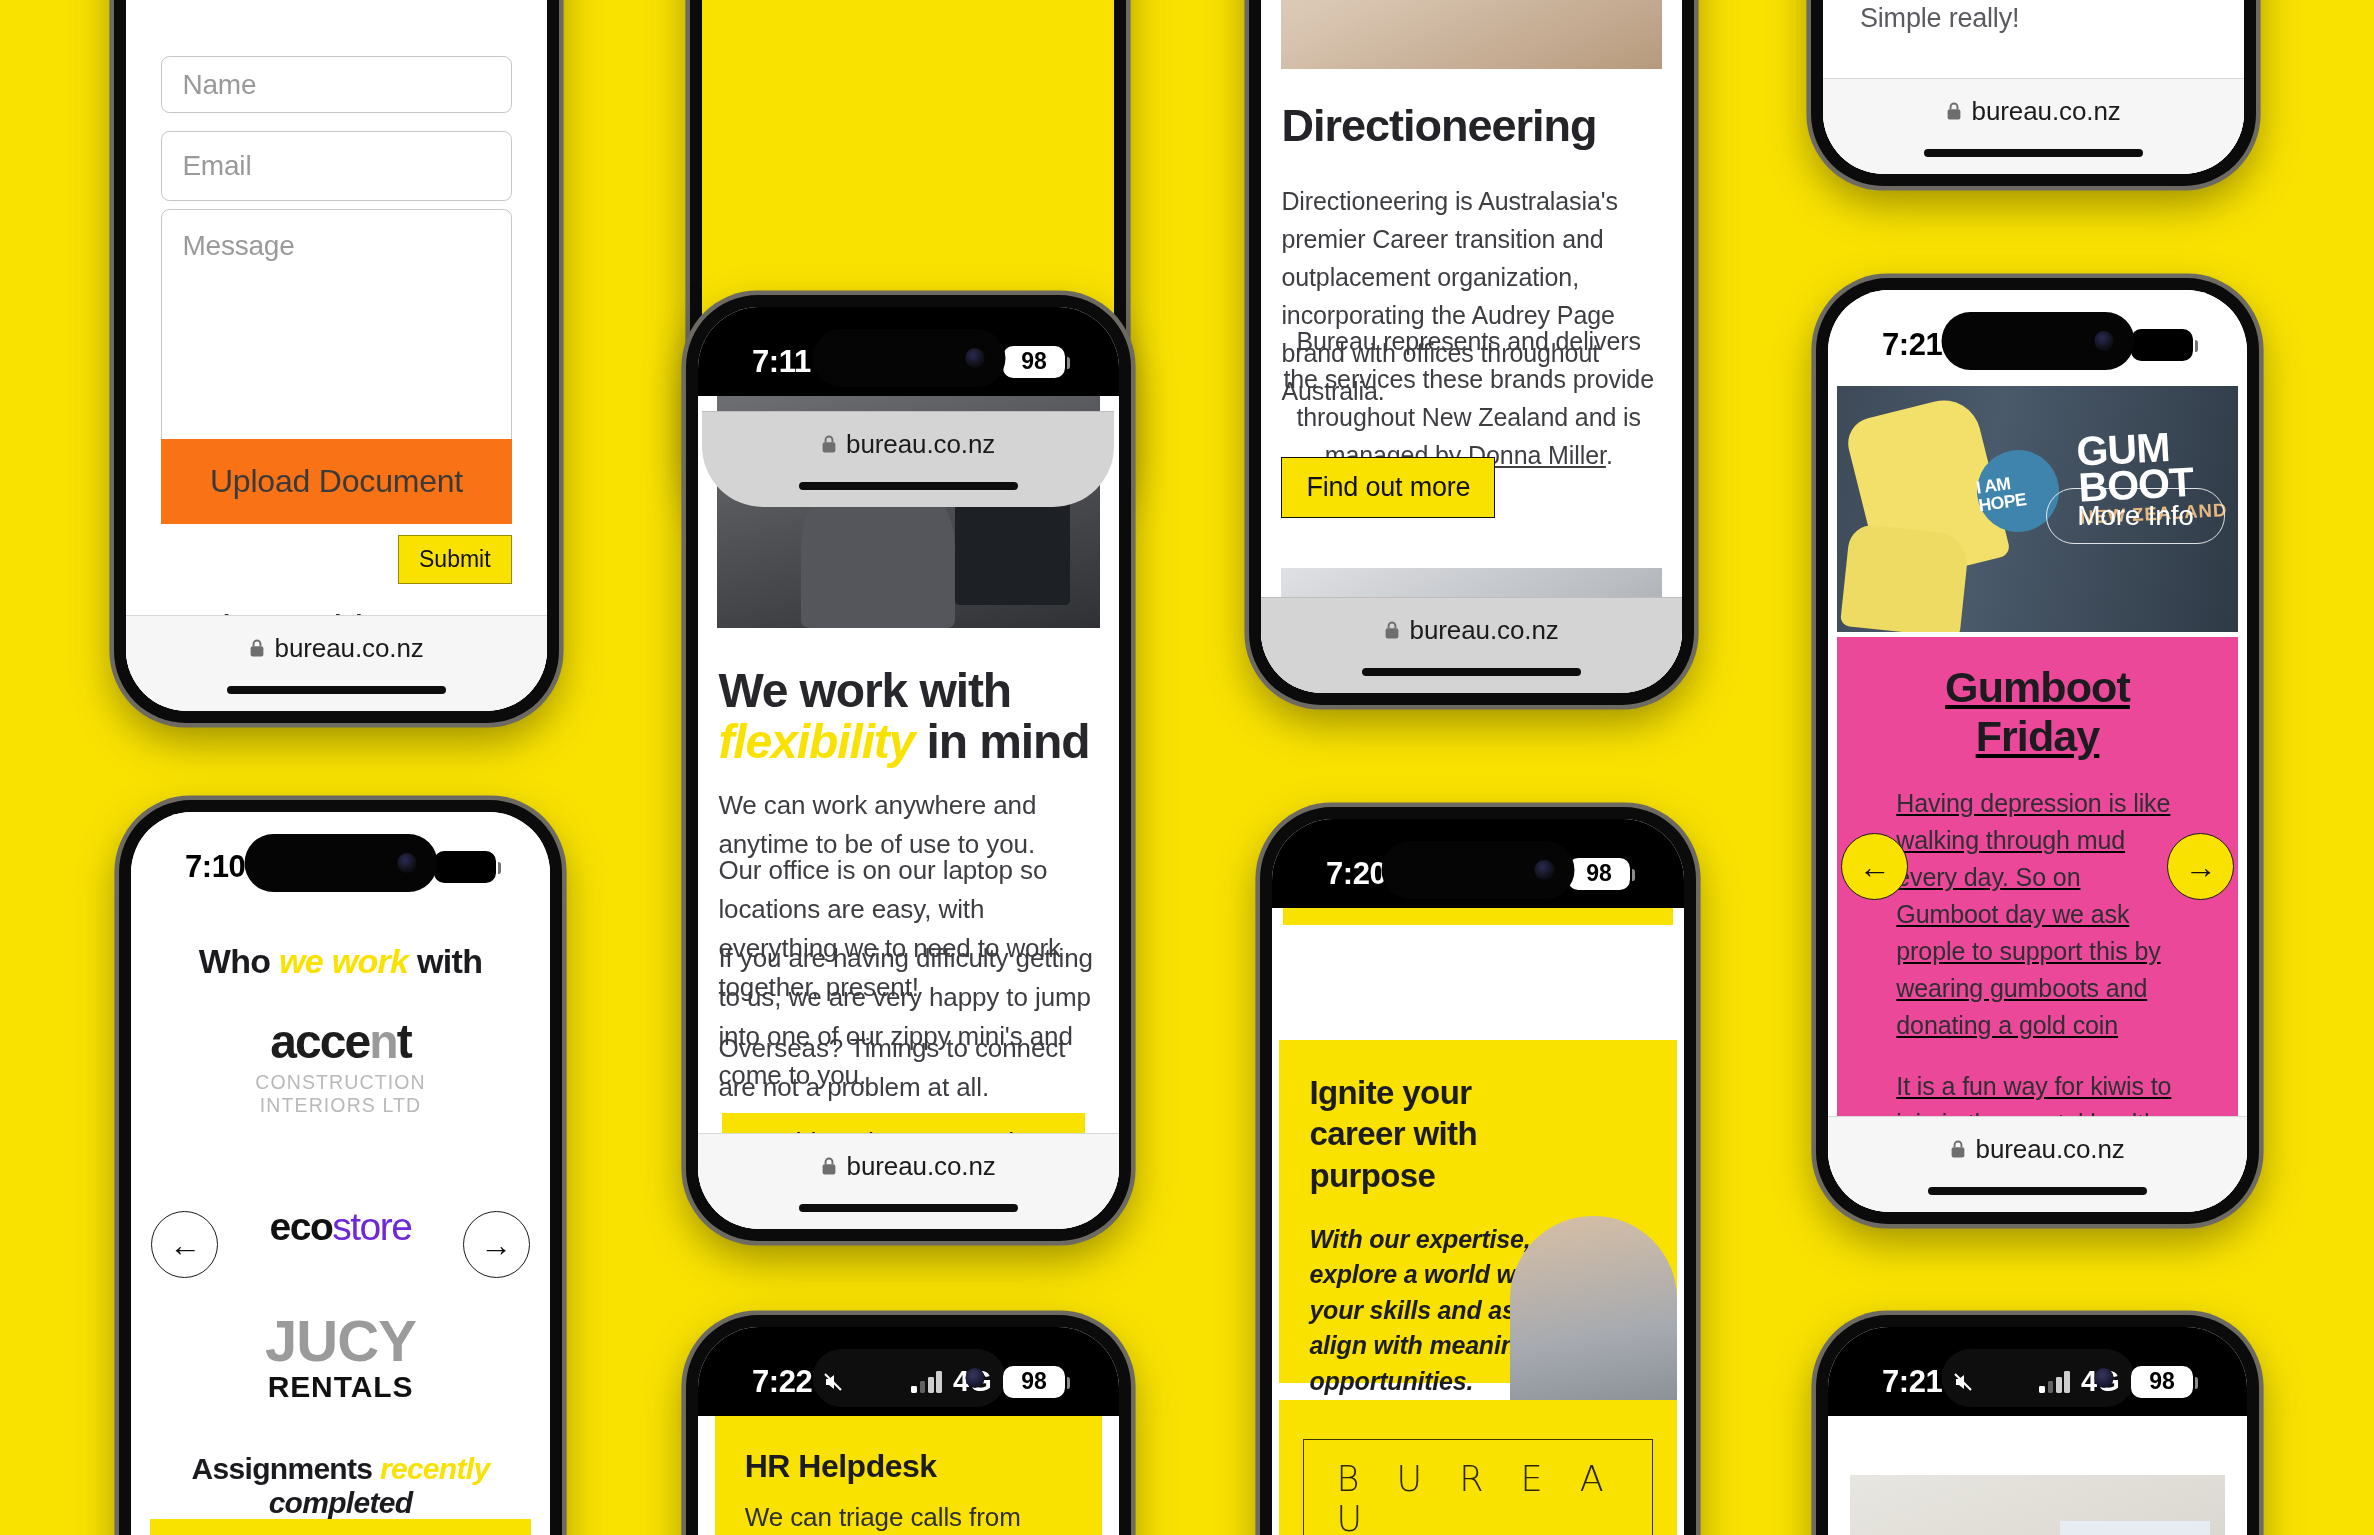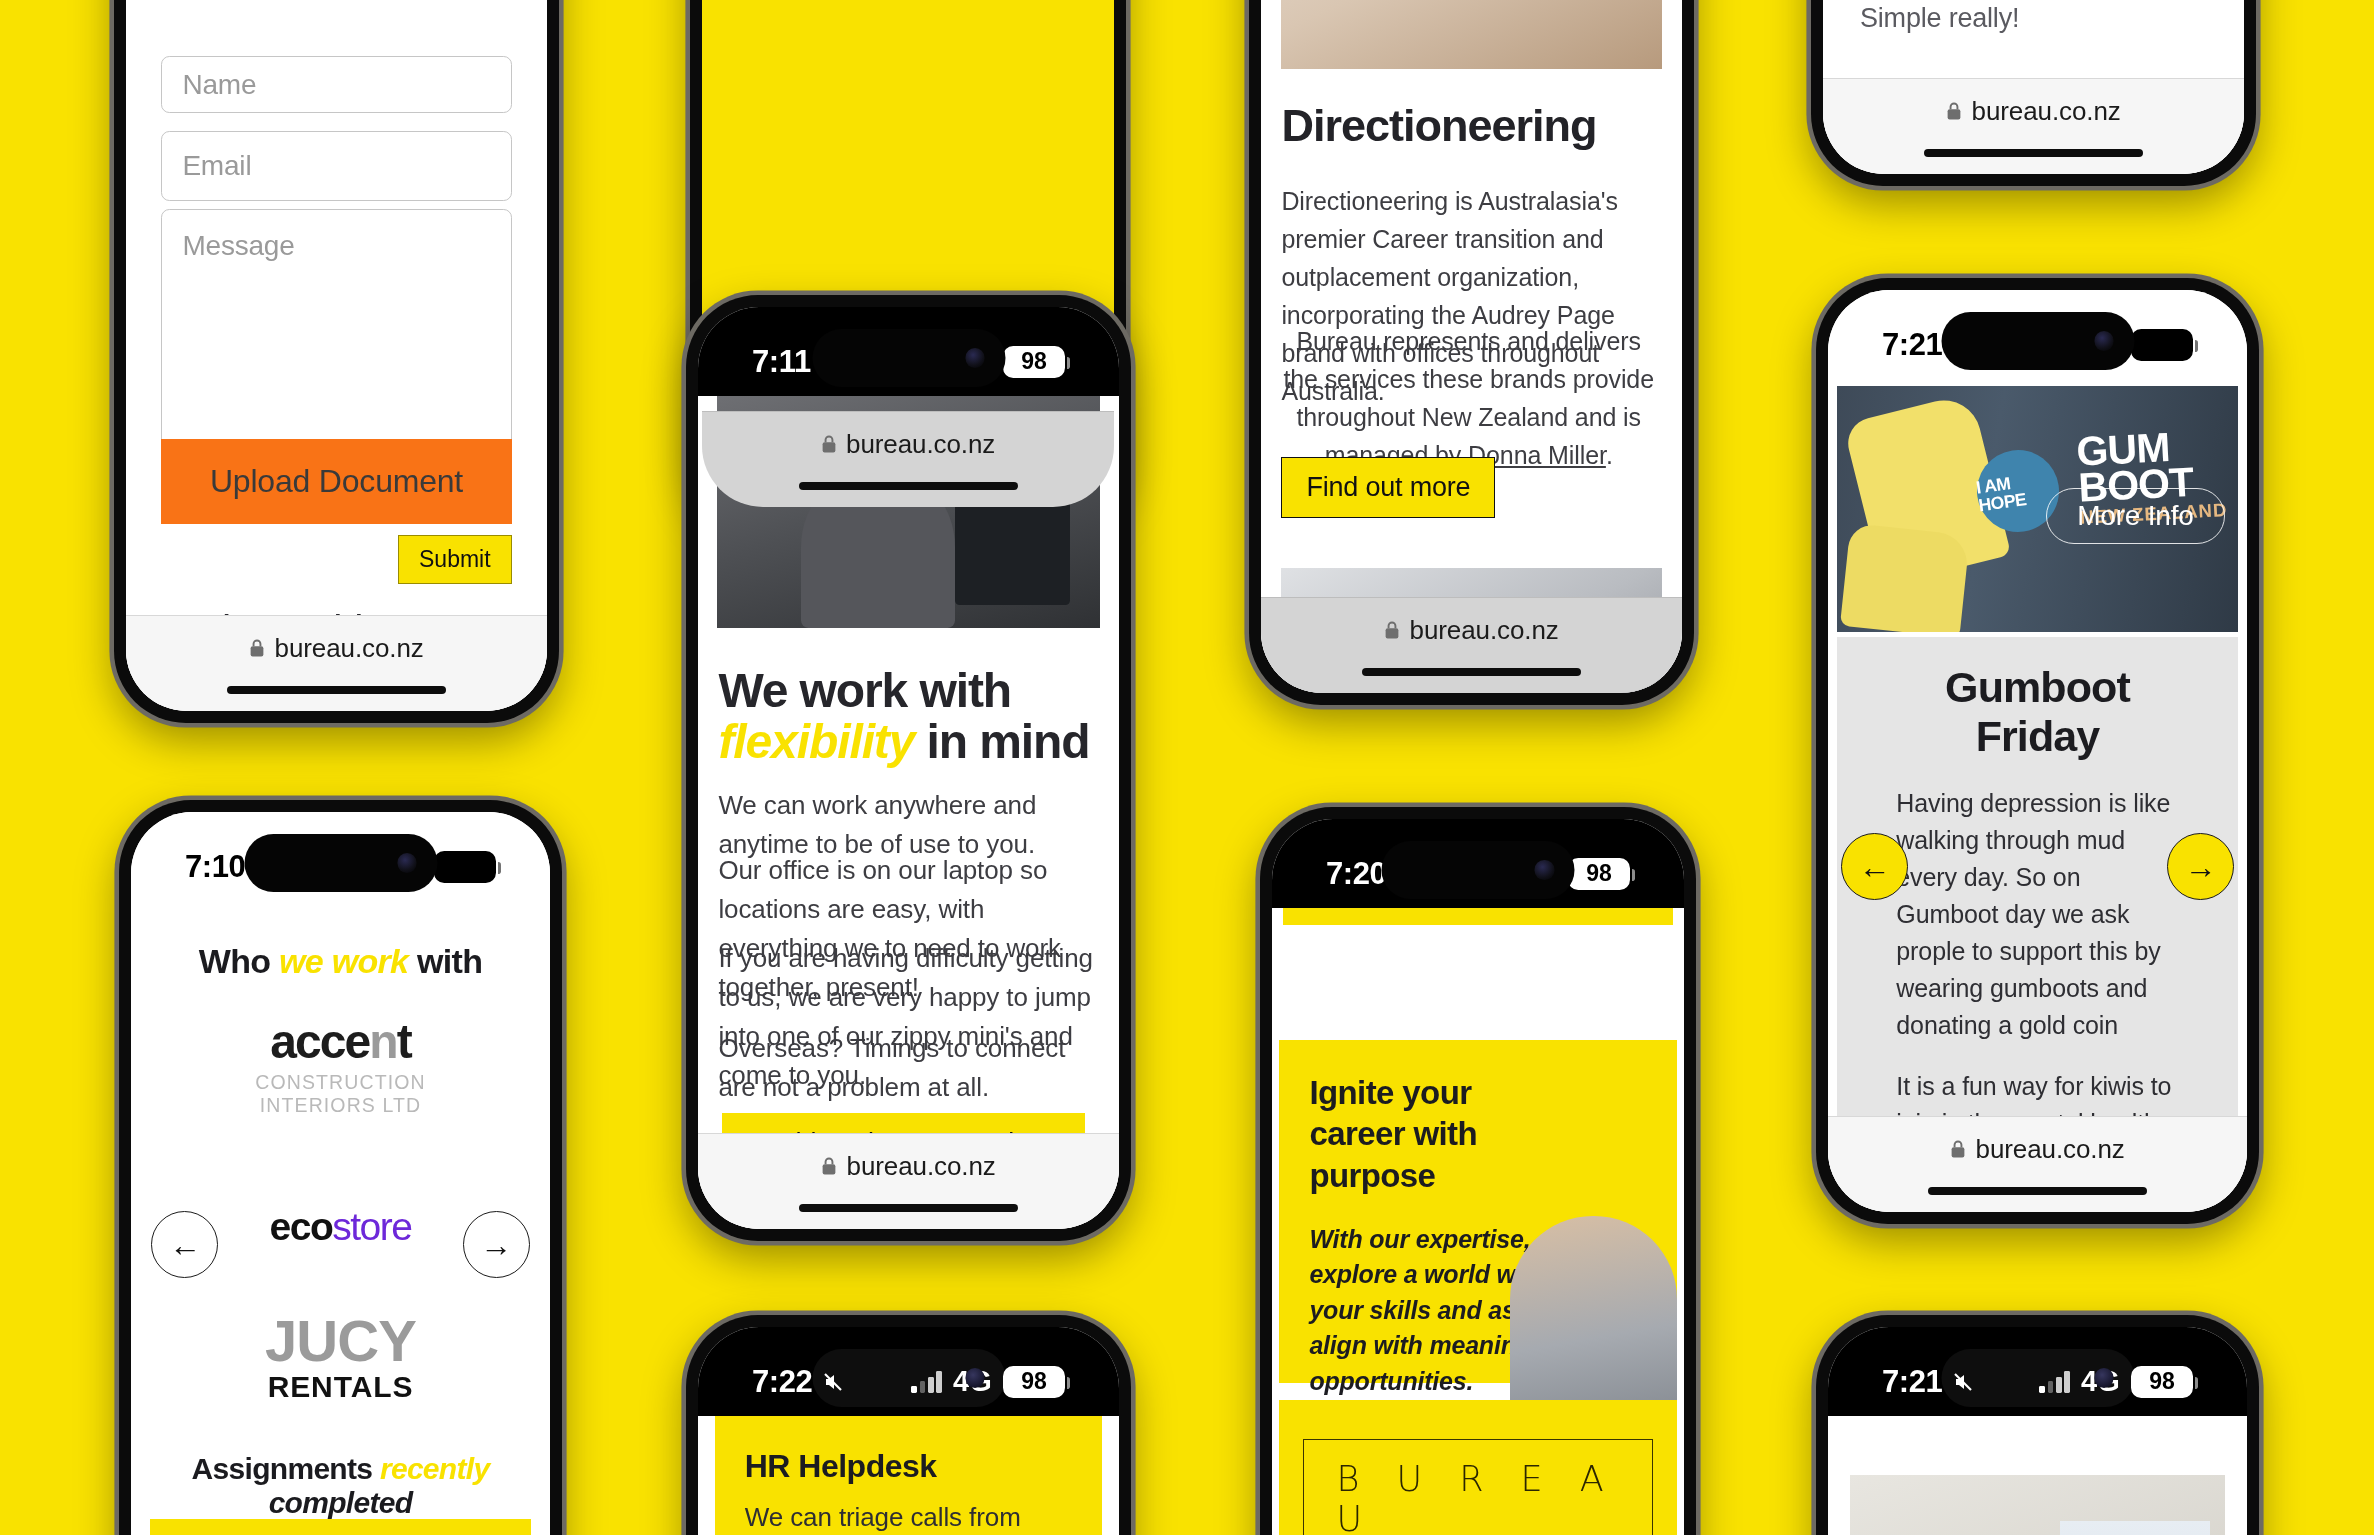--- a/index.html
+++ b/index.html
@@ -138,21 +138,21 @@
   .logos-wrap { text-align:center; }
   .whohead { font-size:34px; font-weight:800; color:#1b1b1f; letter-spacing:-0.7px; }
 
   .imgph { background:#cfcfcf; position:relative; overflow:hidden; }
 
   .ign-card { background:#F9E200; position:relative; }
   .ign-h { font-size:33px; font-weight:800; color:#1c1c20; line-height:1.25; letter-spacing:-0.6px; }
   .ign-p { font-size:25px; font-weight:700; font-style:italic; color:#1c1c20;
            line-height:1.42; margin-top:26px; letter-spacing:-0.2px; }
 
-  .gum-card { background:#e5e5e5; }
+  .gum-card { background:#ec4899;text-decoration:underline; }
   .gum-h { font-size:43px; font-weight:800; color:#1c1c20; letter-spacing:-0.9px; text-align:center; }
   .gum-p { font-size:25px; color:#2e2e33; line-height:1.48; margin-top:24px; letter-spacing:-0.1px; }
 
   .bureau-logo {
     border:1.9px solid #3a3400; display:inline-block; padding:18.6px 32px;
     font-size:35px; letter-spacing:13px; color:#2b2600;
     font-family:"DejaVu Sans", sans-serif; font-weight:300;
   }
 
   .hr-card { background:#F9E200; }

